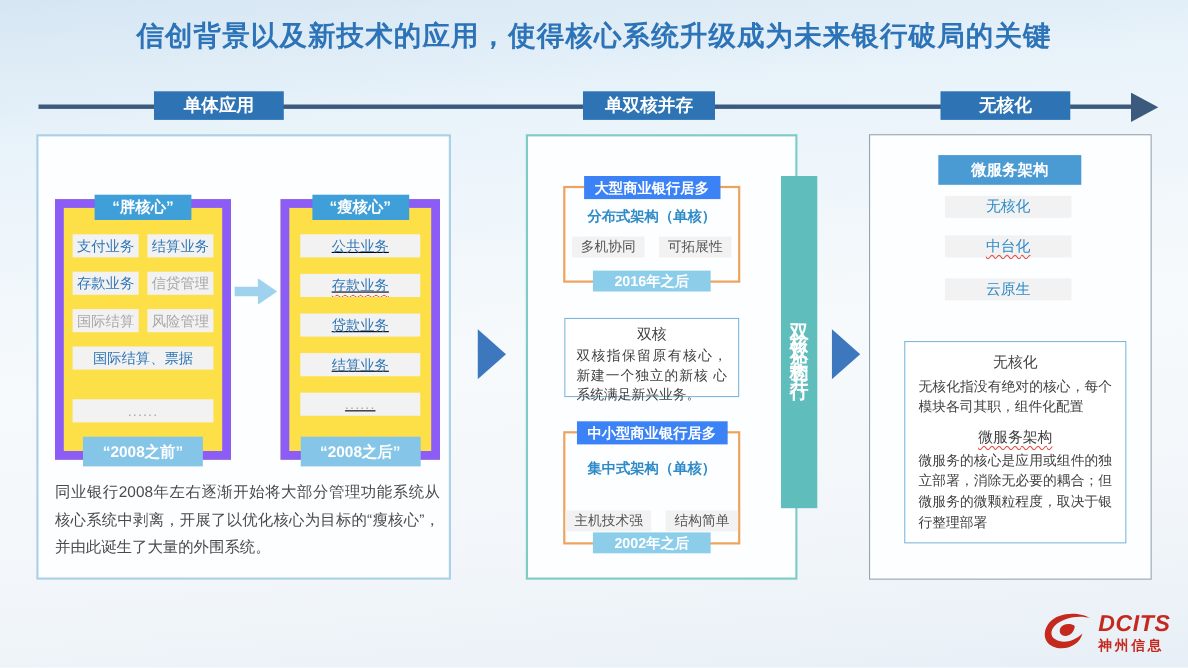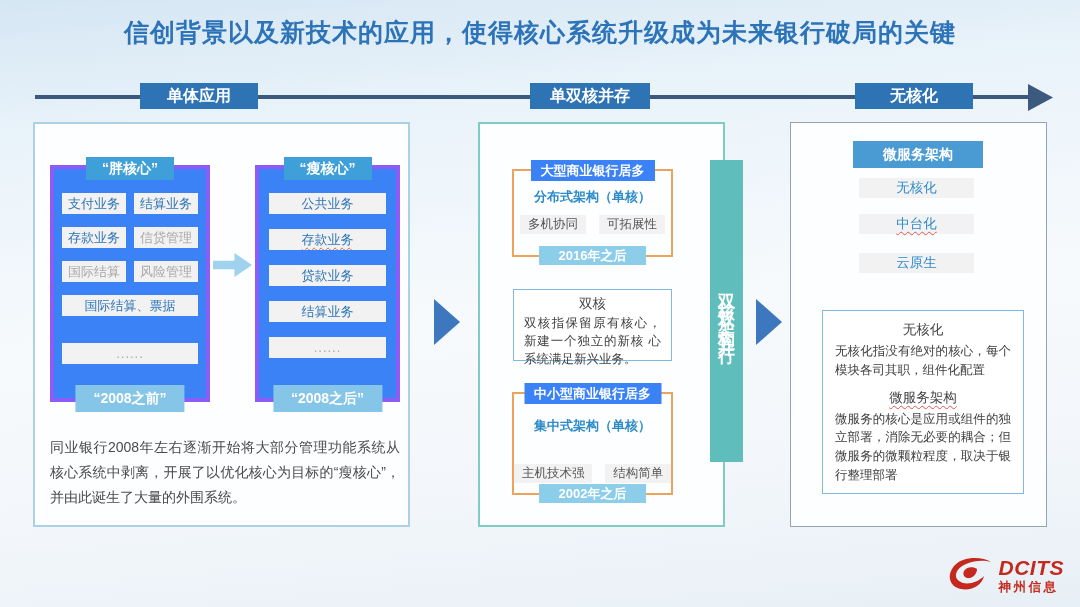--- a/index.html
+++ b/index.html
@@ -16,30 +16,30 @@
     clip-path:polygon(0 0,100% 50%,0 100%);}
   .stage{position:absolute; top:83px; height:26px; min-width:118px; padding:0 20px; background:#2e74b5;
     color:#fff; font-weight:bold; font-size:16px; display:flex; align-items:center; justify-content:center;}
   .stage1{left:140px;} .stage2{left:530px;} .stage3{left:855px;}
   
   .panel{position:absolute; top:122px; background:#fdfeff;}
   .panel-left{left:33px; width:377px; height:405px; border:2px solid #abd1e6;}
   .panel-mid{left:478px; width:247px; height:405px; border:2px solid #7eccc5;}
   .panel-right{left:790px; width:257px; height:405px; border:1px solid #93a4b4;}
   
-  .subpanel{position:absolute; border:4px solid #8b5cf6; background:#3b82f6;}
+  .subpanel{position:absolute; border:8px solid #8b5cf6; background:#fde047;margin-top:16px;}
   .sub-fat{left:15px; top:41px; width:160px; height:237px;}
   .sub-thin{left:220px; top:41px; width:145px; height:237px;}
   .sub-head{position:absolute; top:-12px; left:50%; transform:translateX(-50%); background:#3f9fd8;
     color:#fff; font-weight:bold; font-size:14px; height:23px; line-height:23px; text-align:center;
     padding:0 16px; white-space:nowrap;}
   .sub-foot{position:absolute; bottom:-14px; left:50%; transform:translateX(-50%); background:#85c6e8;
     color:#fff; font-weight:bold; font-size:14px; height:27px; line-height:27px; padding:0 18px; white-space:nowrap;}
   .fat-grid{display:grid; grid-template-columns:1fr 1fr; gap:13px 8px; padding:24px 8px 0;}
-  .thin-list{display:flex; flex-direction:column; gap:15px; padding:24px 10px 0;}
+  .thin-list{display:flex; flex-direction:column; gap:15px; padding:24px 10px 0;text-decoration:underline;}
   .chip{background:#f2f2f2; color:#2e75b6; font-size:13px; height:21px; line-height:21px; text-align:center;
     white-space:nowrap; overflow:hidden;}
   .chip.muted{color:#a8a8a8;}
   .chip.span2{grid-column:1 / -1;}
   .chip.dots{margin-top:14px; letter-spacing:1px;}
   .mini-arrow{position:absolute; left:178px; top:129px; width:39px; height:24px; background:#9fd2ee;
     clip-path:polygon(0 32%,55% 32%,55% 0,100% 50%,55% 100%,55% 68%,0 68%);}
   .note{position:absolute; left:15px; top:311px; width:350px; font-size:14px; color:#4a4a4a;
     line-height:1.78; text-align:justify;}
   

